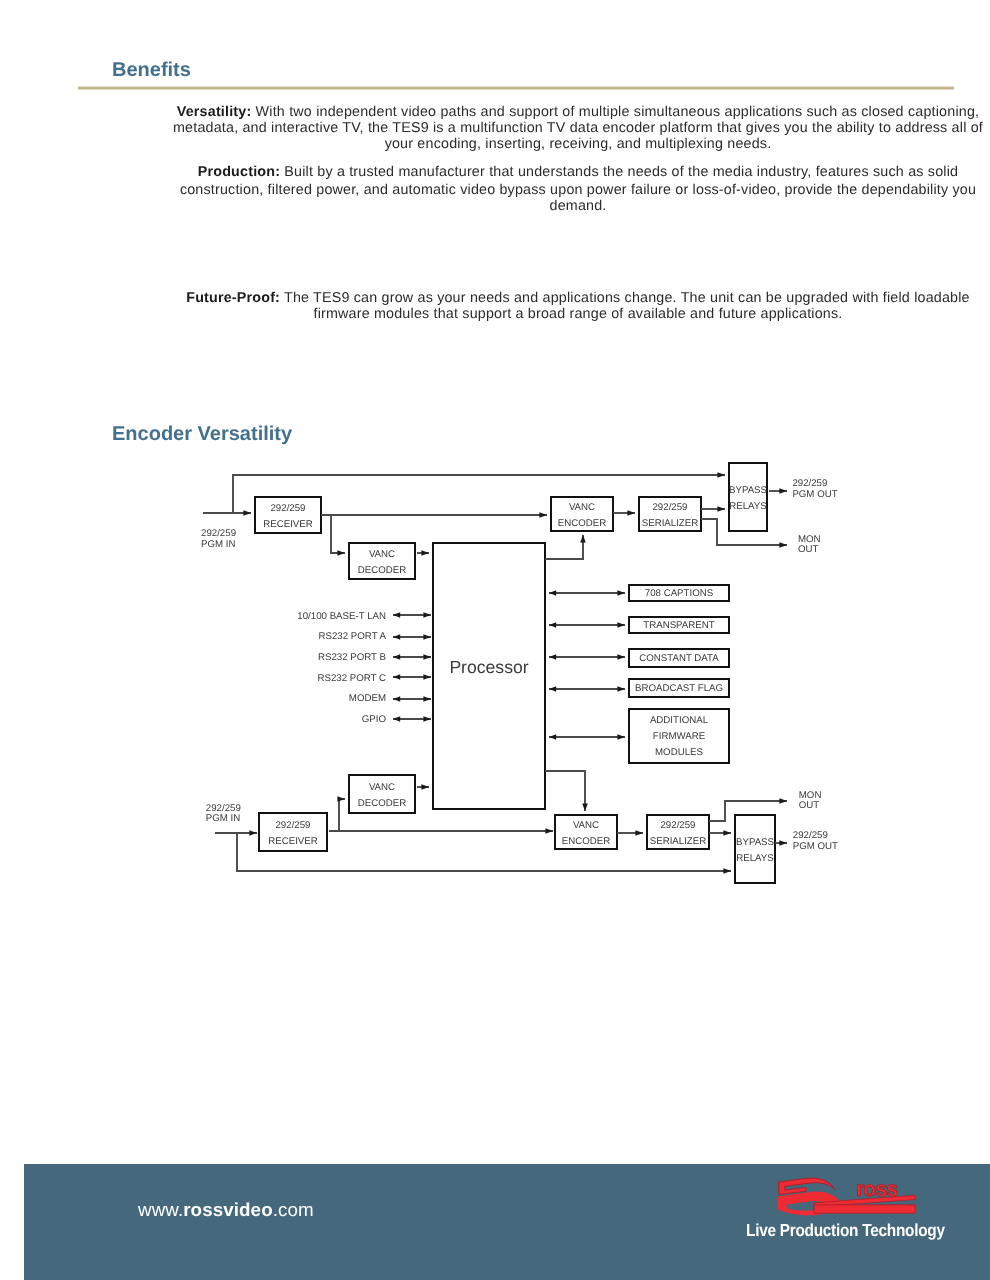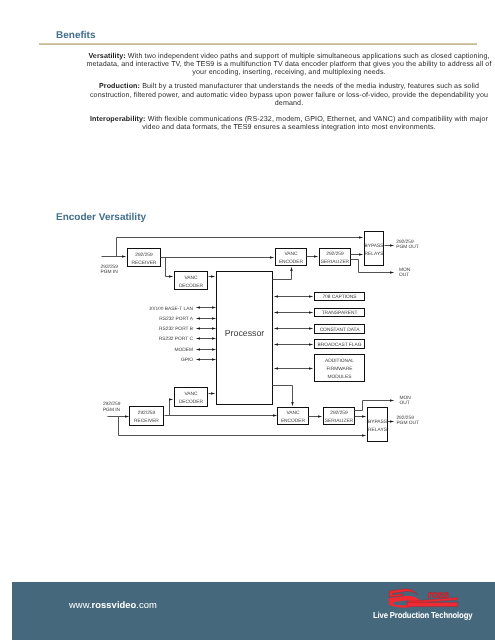--- a/index.html
+++ b/index.html
@@ -28,22 +28,22 @@
 
 <div class="page">
 
   <div class="sec-title" style="left:44px;top:30px;">Benefits</div>
   <div class="divider" style="left:27px;top:42.6px;width:438px;height:2.4px;"></div>
 
   <div class="para" style="left:44px;top:51.6px;width:408px;"><b>Versatility:</b><span> With two independent video paths and support of multiple simultaneous applications such as closed captioning, metadata, and interactive TV, the TES9 is a multifunction TV data encoder platform that gives you the ability to address all of your encoding, inserting, receiving, and multiplexing needs.</span></div>
 
   <div class="para" style="left:44px;top:82.2px;width:408px;"><b>Production:</b><span> Built by a trusted manufacturer that understands the needs of the media industry, features such as solid construction, filtered power, and automatic video bypass upon power failure or loss-of-video, provide the dependability you demand.</span></div>
 
-  <div class="para" style="left:44px;top:114.6px;width:408px;"><b>Interoperability:</b><span> With flexible communications (RS-232, modem, GPIO, Ethernet, and VANC) and compatibility with major video and data formats, the TES9 ensures a seamless integration into most environments.</span></div>
 
+  <div class="para" style="left:44px;top:144.5px;width:408px;"><b>Future-Proof:</b><span> The TES9 can grow as your needs and applications change. The unit can be upgraded with field loadable firmware modules that support a broad range of available and future applications.</span></div>
 
   <div class="sec-title" style="left:44px;top:212px;">Encoder Versatility</div>
   <svg class="dg" style="position:absolute;left:0px;top:0px;" width="495" height="640" viewBox="0 0 495 640">
     <defs>
       <marker id="ah" markerWidth="4.0" markerHeight="2.8" refX="3.8" refY="1.4" orient="auto" markerUnits="userSpaceOnUse">
         <path d="M0,0 L3.8,1.4 L0,2.8 z" fill="#1a1a1a"></path>
       </marker>
       <marker id="ahb" markerWidth="4.0" markerHeight="2.8" refX="0.2" refY="1.4" orient="auto" markerUnits="userSpaceOnUse">
         <path d="M3.8,0 L0.2,1.4 L3.8,2.8 z" fill="#1a1a1a"></path>
       </marker>

